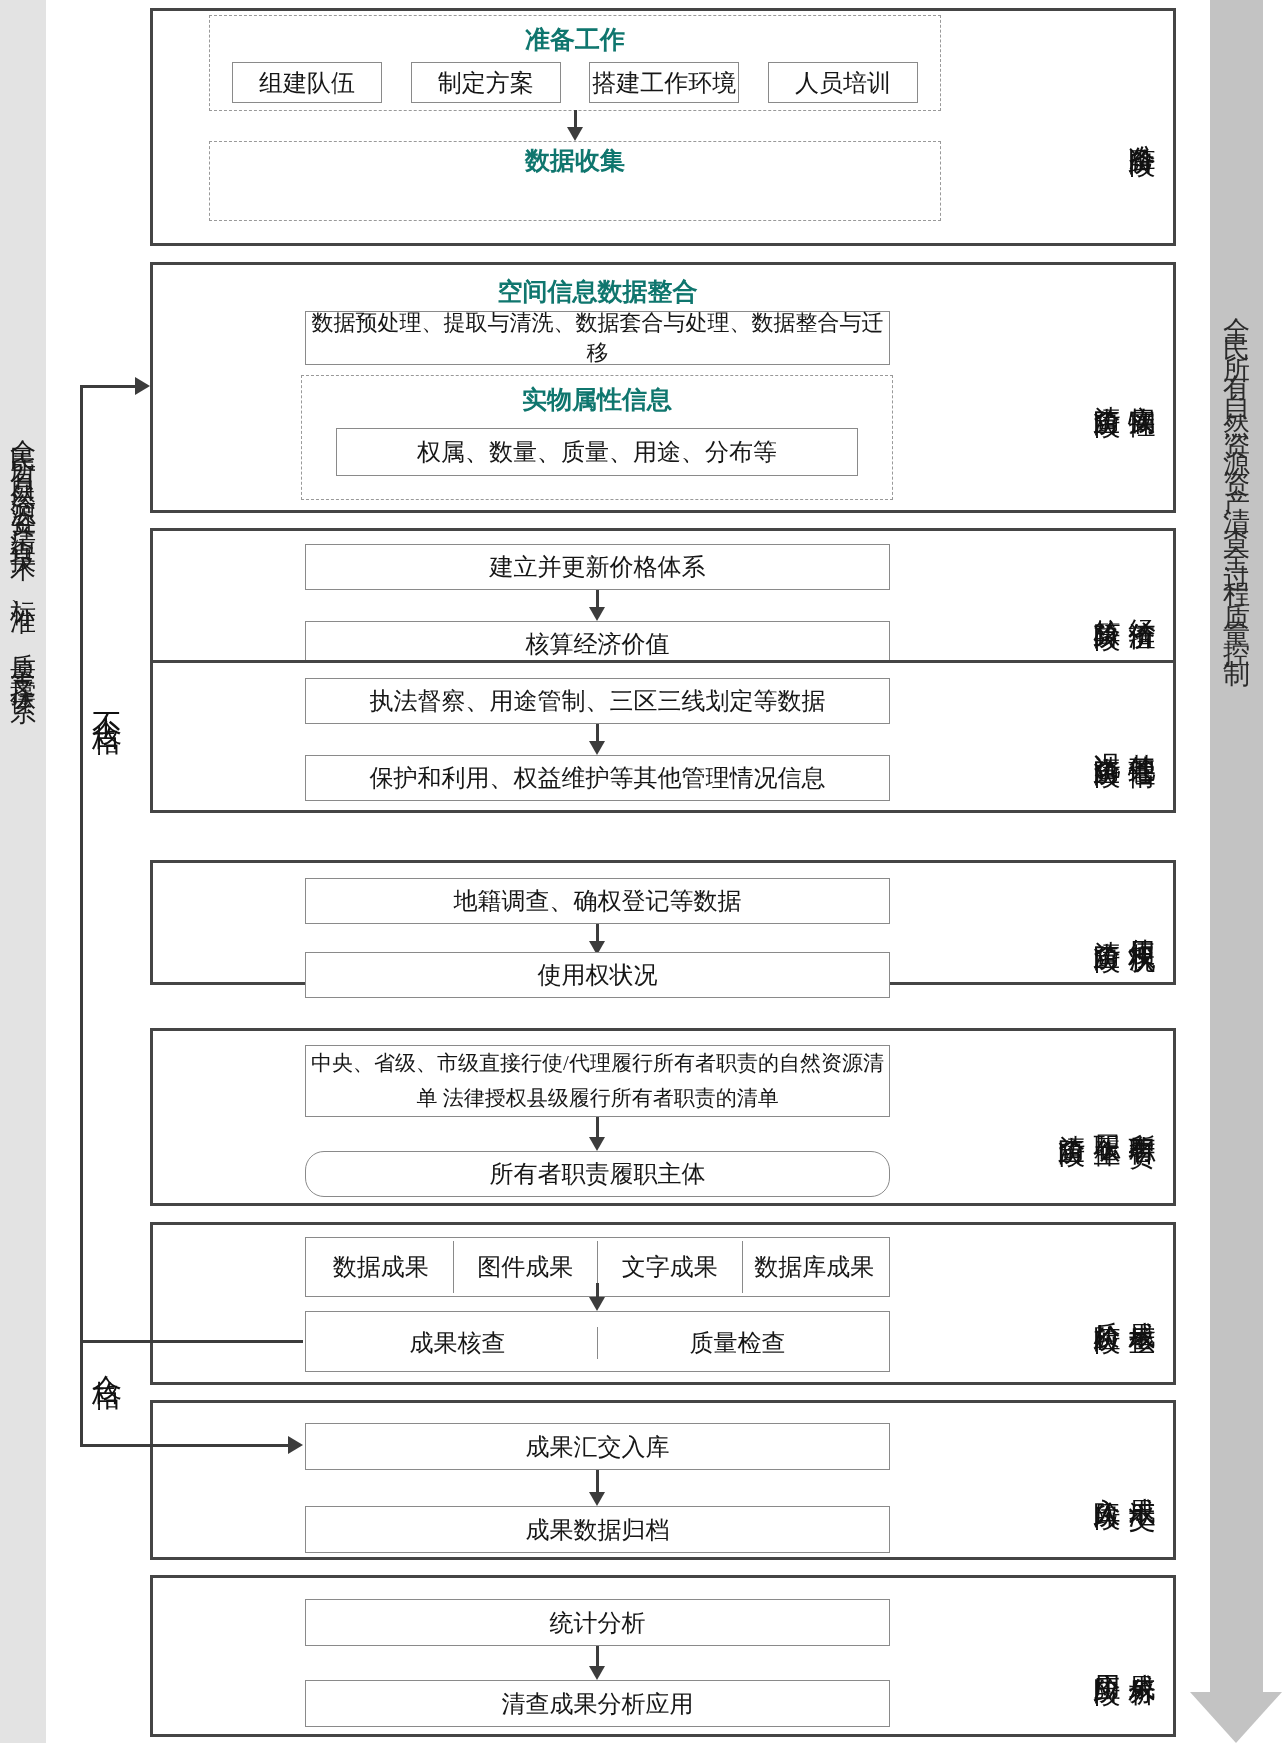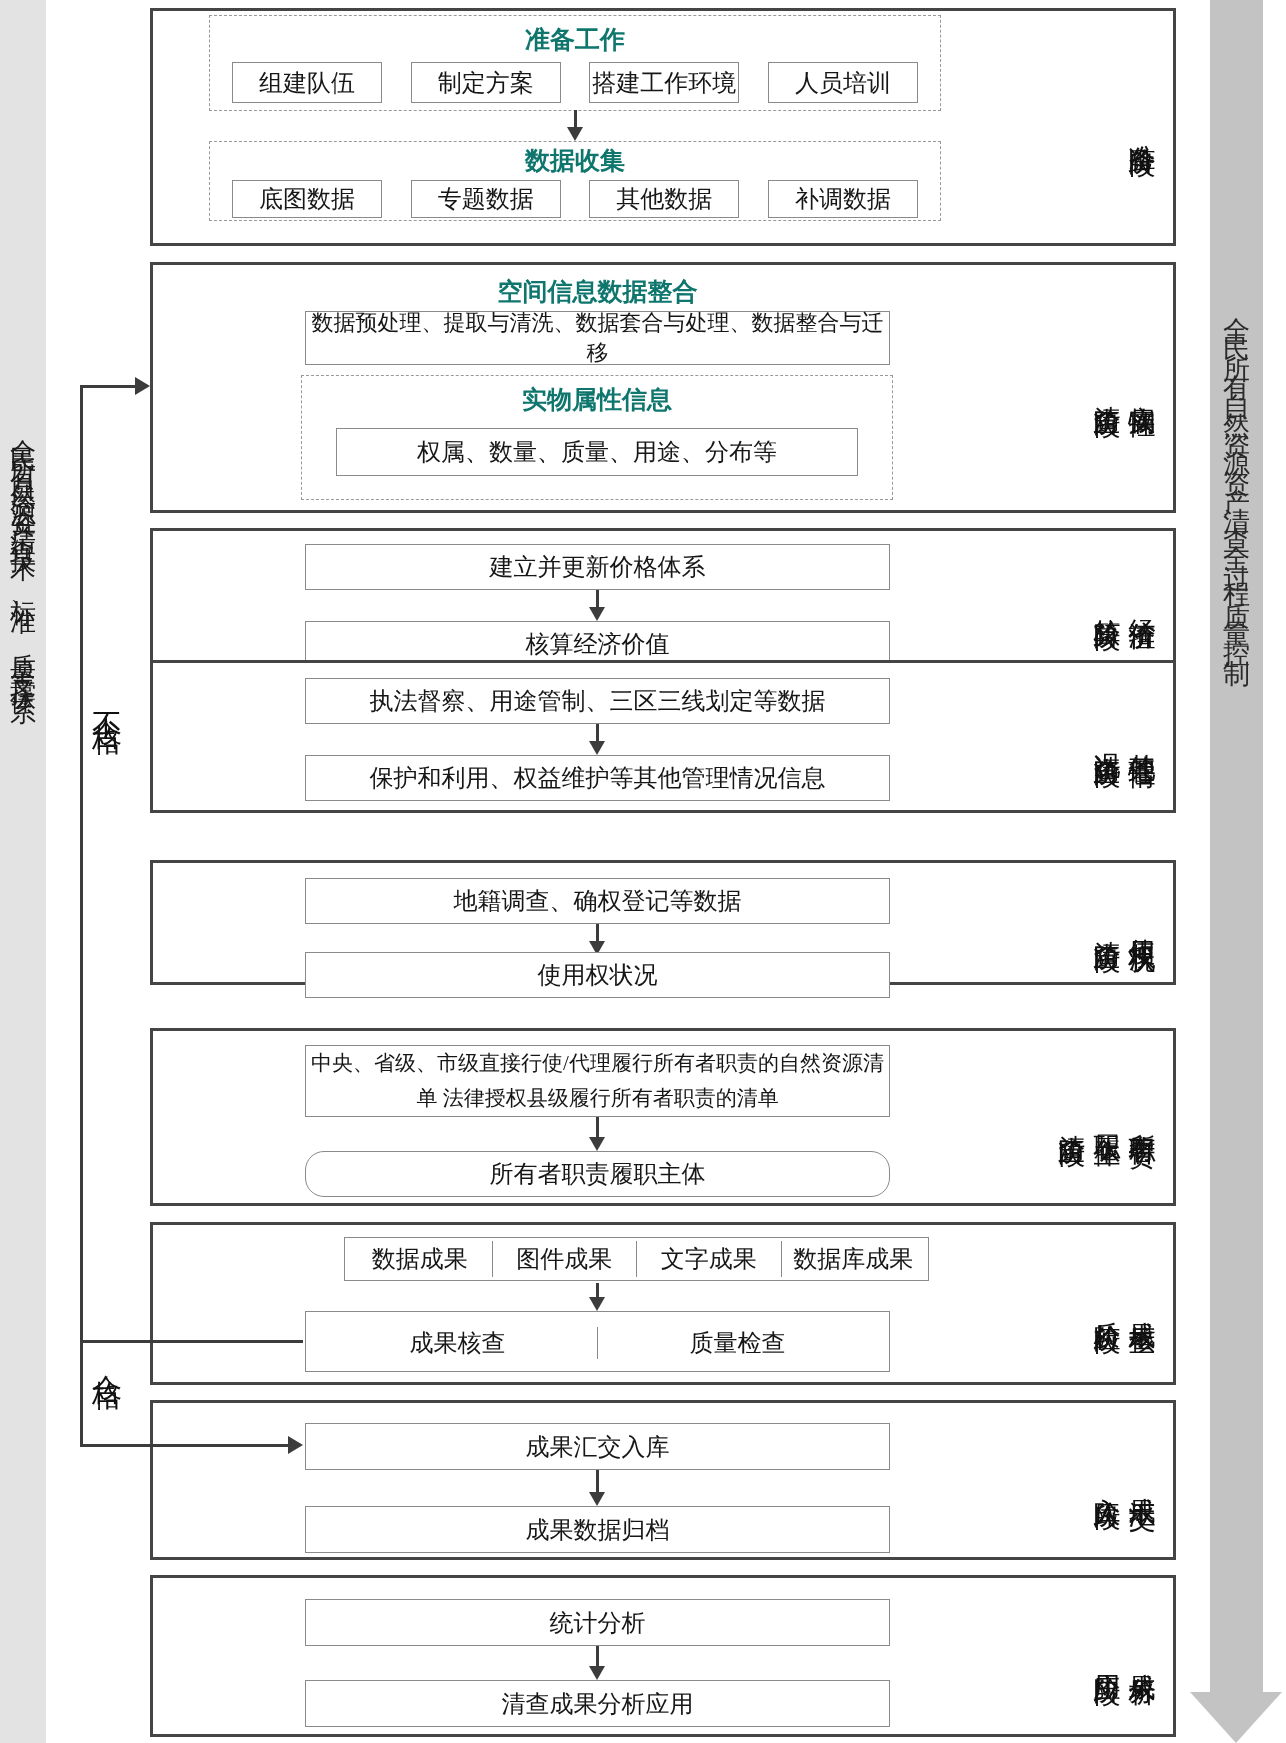--- a/index.html
+++ b/index.html
@@ -62,21 +62,21 @@
   .s2-sub .gtitle{margin-top:7px;}
   .s2-inner{width:522px;height:48px;margin:12px auto 0 auto;}
 
   
   .s3-b1{top:13px;}  .s3-ar{left:432px;top:59px;height:31px;}  .s3-b2{top:90px;}
   .s4-b1{top:15px;}  .s4-ar{left:432px;top:61px;height:31px;}  .s4-b2{top:92px;}
   .s5-b1{top:15px;}  .s5-ar{left:432px;top:61px;height:31px;}  .s5-b2{top:89px;}
   .s6-b1{top:14px;height:72px;}
   .s6-ar{left:432px;top:86px;height:34px;}
   .s6-b2{top:120px;border-radius:19px;}
-  .s7-row{top:12px;height:44px;padding:3px;display:flex;align-items:stretch;margin-left:39px;}
+  .s7-row{top:12px;height:60px;padding:3px;display:flex;align-items:stretch;}
   .s7-row .cell{flex:1;display:flex;align-items:center;justify-content:center;}
   .s7-row .cell + .cell{border-left:1px solid #8a8a8a;font-family:Liberation Serif, serif;}
   .s7-ar{left:432px;top:58px;height:28px;}
   .s7-b2{top:86px;height:61px;padding:12px;display:flex;align-items:flex-end;}
   .s7-b2 .cell{flex:1;display:flex;align-items:center;justify-content:center;}
   .s7-b2 .cell + .cell{border-left:1px solid #8a8a8a;}
   .s8-b1{top:20px;height:47px;} .s8-ar{left:432px;top:67px;height:36px;} .s8-b2{top:103px;height:47px;}
   .s9-b1{top:21px;height:47px;} .s9-ar{left:432px;top:68px;height:34px;} .s9-b2{top:102px;height:47px;}
 
   
@@ -124,26 +124,20 @@
       <div class="boxrow">
         <div class="wbox">组建队伍</div>
         <div class="wbox">制定方案</div>
         <div class="wbox">搭建工作环境</div>
         <div class="wbox">人员培训</div>
       </div>
     </div>
     <div class="varrow s1-arrow"></div>
     <div class="dashed s1-g2">
       <div class="gtitle">数据收集</div>
-      <div class="boxrow">
-        <div class="wbox">底图数据</div>
-        <div class="wbox">专题数据</div>
-        <div class="wbox">其他数据</div>
-        <div class="wbox">补调数据</div>
-      </div>
     </div>
     <div class="stage-label vtext">准备阶段</div>
   </section>
 
   <section class="stage st2">
     <div class="s2-title gtitle">空间信息数据整合</div>
     <div class="wbox wide s2-b1 fs22">数据预处理、提取与清洗、数据套合与处理、数据整合与迁移</div>
     <div class="dashed s2-sub">
       <div class="gtitle">实物属性信息</div>
       <div class="wbox s2-inner">权属、数量、质量、用途、分布等</div>

